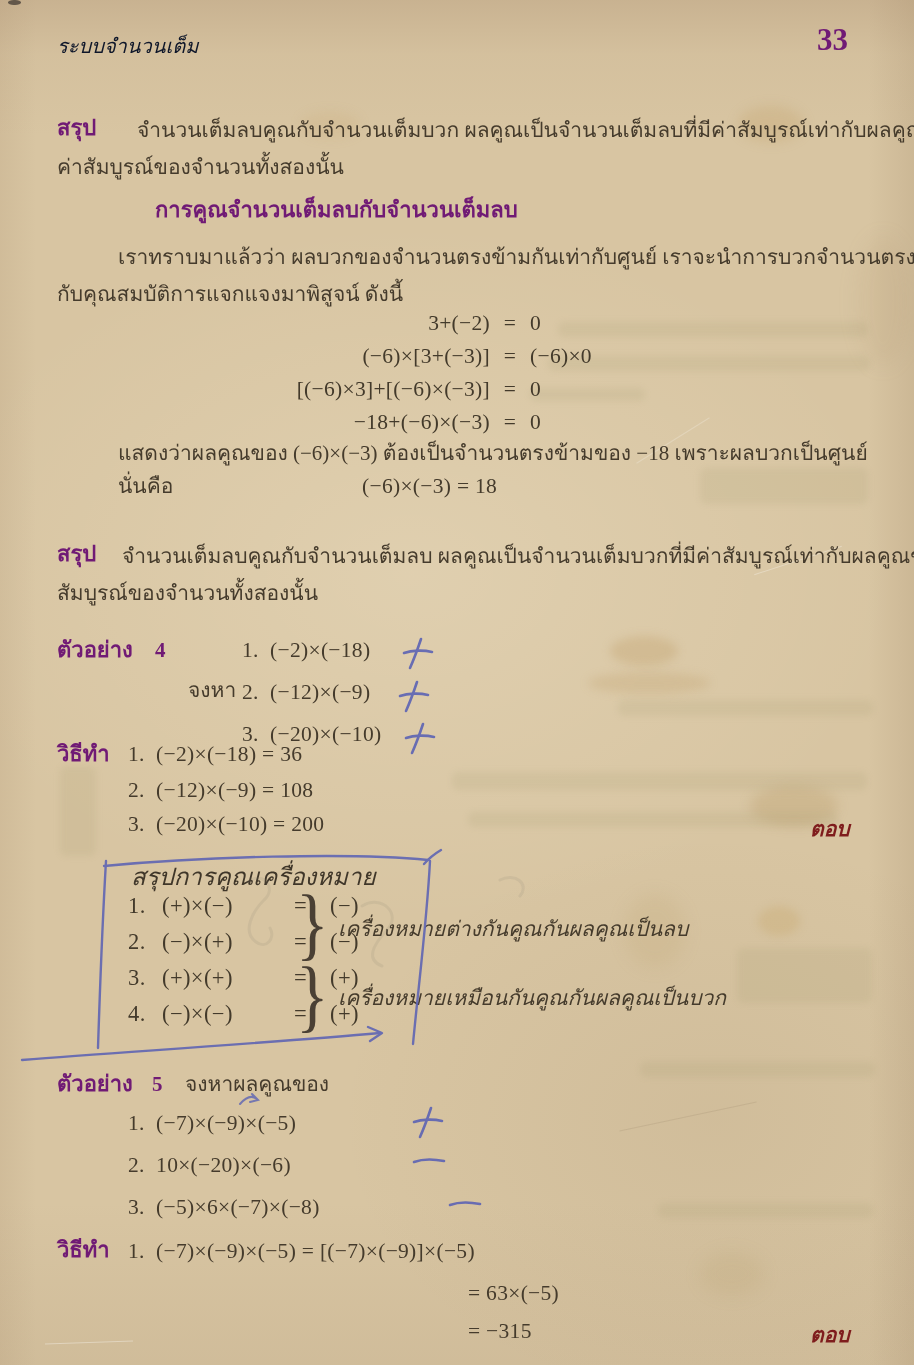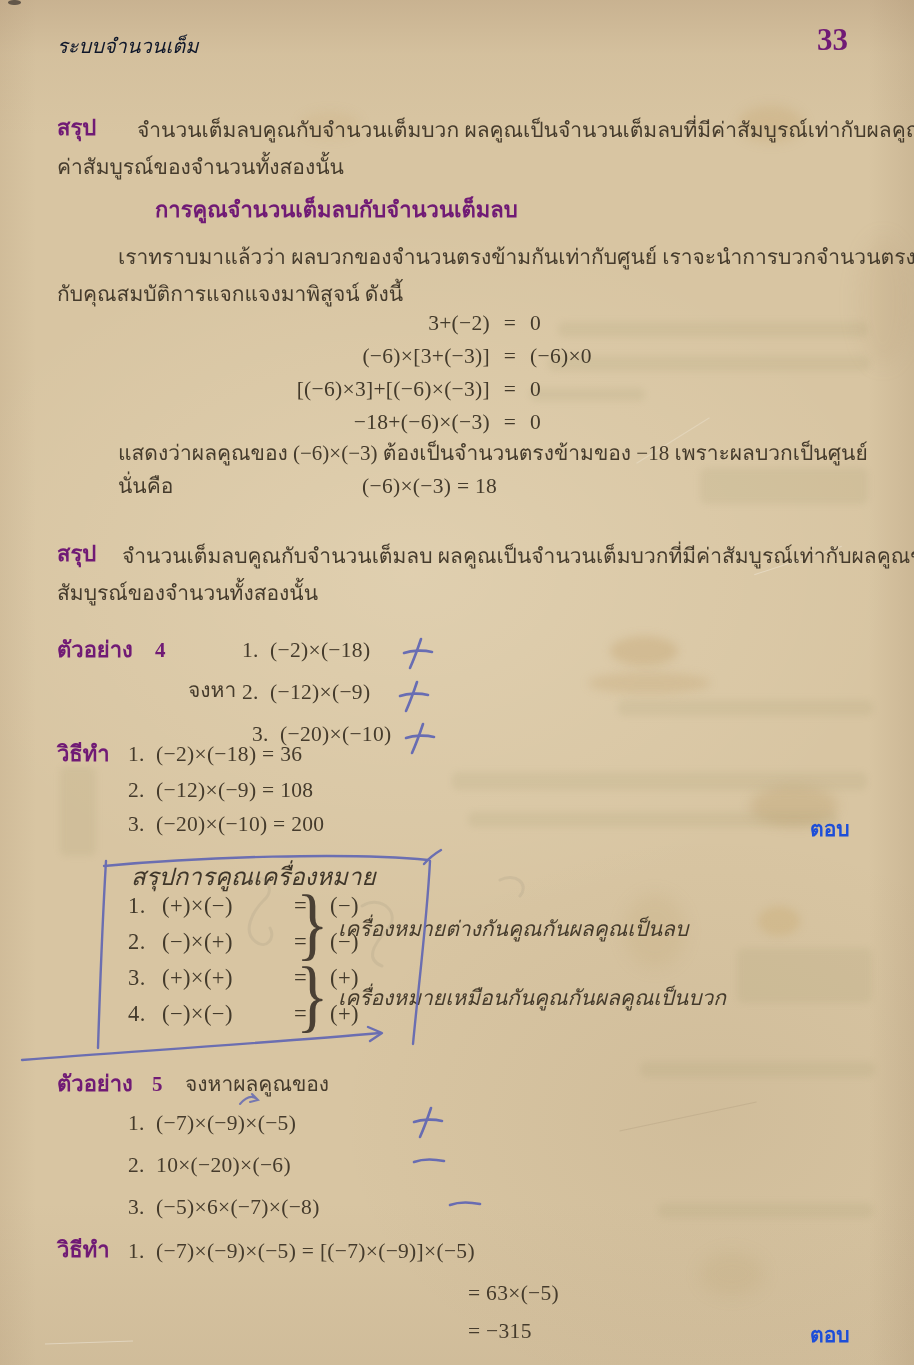--- a/index.html
+++ b/index.html
@@ -23,21 +23,21 @@
   .it{font-style:italic;}
   .eq{font-size:21.5px;letter-spacing:.3px;}
   .deriv{position:absolute;left:148px;top:311px;display:grid;
     grid-template-columns:342px 40px auto;row-gap:9px;font-size:21.5px;line-height:24px;letter-spacing:.3px;}
   .deriv .l{text-align:right;}
   .deriv .e{text-align:center;}
   .rules{position:absolute;left:128px;top:893px;display:grid;
     grid-template-columns:34px 132px 36px auto;row-gap:11px;font-size:22.5px;line-height:25px;letter-spacing:.4px;}
   .brace{position:absolute;font-size:80px;line-height:74px;color:#4a4034;transform:scaleX(.85);transform-origin:left top;font-weight:400;}
   .note{font-style:italic;font-size:21px;color:#453b2c;}
-  .answer{font-weight:bold;font-size:21px;color:#1d4ed8;}
+  .answer{font-weight:bold;font-size:21px;color:#7f1d1d;font-style:italic;}
   .stain{position:absolute;border-radius:50%;pointer-events:none;}
   .bleed{position:absolute;background:rgba(152,148,104,.13);filter:blur(3px);border-radius:7px;pointer-events:none;}
   .crease{position:absolute;height:1px;pointer-events:none;}
   svg.overlay{position:absolute;left:0;top:0;pointer-events:none;}
   .speck{position:absolute;background:#4a4138;border-radius:45%;opacity:.8;pointer-events:none;}
 </style>
 </head>
 <body>
 
 <div class="page">
@@ -104,21 +104,21 @@
 
   <div class="abs t b" style="left:57px;top:540px;font-size:22px;">สรุป</div>
   <div class="abs t" style="left:122px;top:543px;">จำนวนเต็มลบคูณกับจำนวนเต็มลบ ผลคูณเป็นจำนวนเต็มบวกที่มีค่าสัมบูรณ์เท่ากับผลคูณของค่า</div>
   <div class="abs t" style="left:57px;top:580px;">สัมบูรณ์ของจำนวนทั้งสองนั้น</div>
 
   <div class="abs t b" style="left:57px;top:636px;font-size:22px;">ตัวอย่าง</div>
   <div class="abs t b" style="left:155px;top:637px;">4</div>
   <div class="abs t" style="left:188px;top:637px;margin-top:40px;">จงหา</div>
   <div class="abs t eq" style="left:242px;top:637px;"><span>1.</span>&nbsp;&nbsp;<span>(−2)×(−18)</span></div>
   <div class="abs t eq" style="left:242px;top:679px;"><span>2.</span>&nbsp;&nbsp;<span>(−12)×(−9)</span></div>
-  <div class="abs t eq" style="left:252px;top:721px;"><span>3.</span>&nbsp;&nbsp;<span>(−20)×(−10)</span></div>
+  <div class="abs t eq" style="left:242px;top:721px;"><span>3.</span>&nbsp;&nbsp;<span>(−20)×(−10)</span></div>
 
   <div class="abs t b" style="left:57px;top:740px;font-size:22px;">วิธีทำ</div>
   <div class="abs t eq" style="left:128px;top:741px;"><span>1.</span>&nbsp;&nbsp;<span>(−2)×(−18)  =  36</span></div>
   <div class="abs t eq" style="left:128px;top:777px;"><span>2.</span>&nbsp;&nbsp;<span>(−12)×(−9)  =  108</span></div>
   <div class="abs t eq" style="left:128px;top:811px;"><span>3.</span>&nbsp;&nbsp;<span>(−20)×(−10)  =  200</span></div>
   <div class="abs answer" style="left:810px;top:812px;">ตอบ</div>
 
   <div class="abs it" style="left:131px;top:857px;font-size:24px;color:#3f3629;">สรุปการคูณเครื่องหมาย</div>
   <div class="rules">
     <span>1.</span>

